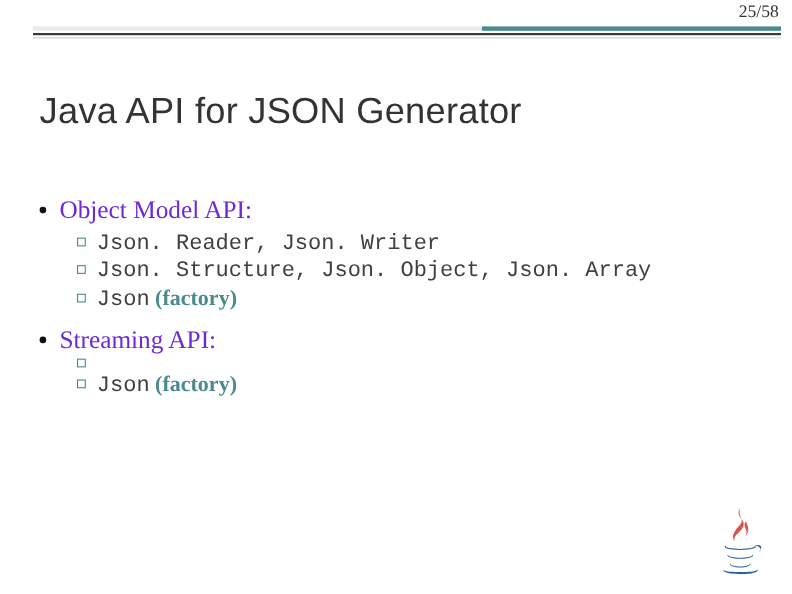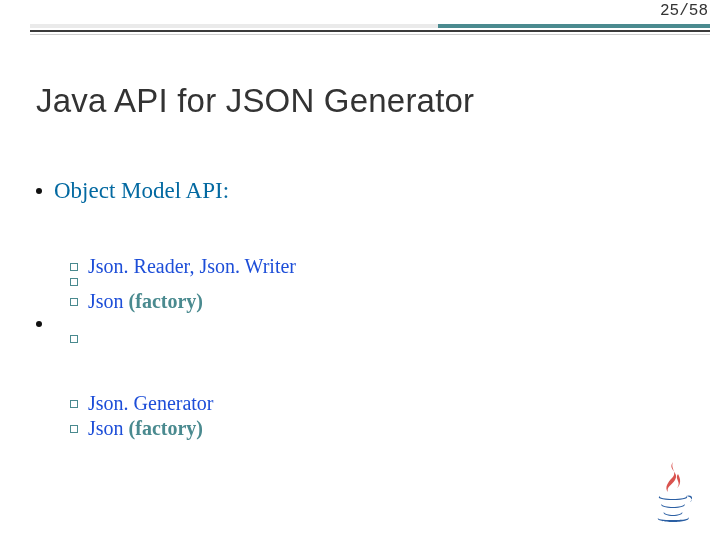--- a/index.html
+++ b/index.html
@@ -1,30 +1,30 @@
 <!DOCTYPE html>
 <html><head>
 <meta charset="utf-8">
 <style>
   * { margin: 0; padding: 0; box-sizing: border-box; }
   html, body { width: 720px; height: 540px; background: #fff; font-family: Georgia, 'Times New Roman', serif; }
   .slide { position: relative; width: 720px; height: 540px; }
   .topbar-wrap { position: absolute; top: 0; left: 0; right: 0; height: 42px; }
-  .pagenum { position: absolute; top: 2px; right: 12px; font-family: Liberation Mono, monospace; font-size: 16px; color: #333; }
+  .pagenum { position: absolute; top: 2px; right: 12px; font-family: Liberation Serif, serif; font-size: 16px; color: #333; }
   .rule-teal { position: absolute; left: 30px; right: 10px; top: 24px; height: 4px; background: linear-gradient(to right, #eaeaea 0%, #eaeaea 60%, #4a8a8f 60%, #4a8a8f 100%); }
   .rule-dark { position: absolute; left: 30px; right: 10px; top: 30px; height: 2px; background: #3a3a3a; }
   .rule-under { position: absolute; left: 30px; right: 10px; top: 34px; height: 1px; background: #cfcfcf; }
   .title { position: absolute; top: 82px; left: 36px; font-family: Verdana, Geneva, sans-serif; font-size: 33px; color: #333; letter-spacing: 0.2px; }
   .body { position: absolute; top: 178px; left: 36px; right: 40px; }
   .lvl1 { display: flex; align-items: baseline; color: #111; font-size: 23px; margin-bottom: 6px; }
   .lvl1 .dot { width: 6px; height: 6px; border-radius: 50%; background: #111; margin-right: 12px; position: relative; top: -4px; flex: 0 0 auto; }
   .sub { margin-left: 34px; margin-bottom: 2px; display: flex; align-items: baseline; font-size: 20px; }
   .sq { width: 8px; height: 8px; border: 1px solid #4a8a8f; margin-right: 10px; position: relative; top: -2px; flex: 0 0 auto; }
-  .code { font-family: Liberation Serif, serif; color: #1d4ed8; margin-top: 45px; }
-  .plain { color: #0369a1; }
+  .code { font-family: Liberation Mono, monospace; color: #404040; }
+  .plain { color: #6d28d9; }
   .tealbold { font-family: Georgia, serif; color: #4a8a8f; font-weight: bold; margin-top: 11px; }
   .gap { height: 10px; }
   .java-logo { position: absolute; right: 24px; bottom: 18px; width: 46px; height: 62px; }
 </style>
 </head>
 <body>
 
 <div class="slide">
   <div class="topbar-wrap">
     <div class="pagenum">25/58</div>
@@ -40,39 +40,37 @@
     <div class="lvl1">
       <span class="dot"></span>
       <span class="plain">Object Model API:</span>
     </div>
     <div class="sub">
       <span class="sq"></span>
       <span class="code">Json. Reader, Json. Writer</span>
     </div>
     <div class="sub">
       <span class="sq"></span>
+      <span class="code">Json. Structure, Json. Object, Json. Array</span>
     </div>
     <div class="sub">
       <span class="sq"></span>
       <span>
         <span class="code">Json</span><span class="tealbold"> (factory)</span>
       </span>
     </div>
 
     <div class="gap"></div>
 
     <div class="lvl1">
       <span class="dot"></span>
+      <span class="plain">Streaming API:</span>
     </div>
     <div class="sub">
       <span class="sq"></span>
-    </div>
-    <div class="sub">
-      <span class="sq"></span>
-      <span class="code">Json. Generator</span>
     </div>
     <div class="sub">
       <span class="sq"></span>
       <span>
         <span class="code">Json</span><span class="tealbold"> (factory)</span>
       </span>
     </div>
 
   </div>
 

